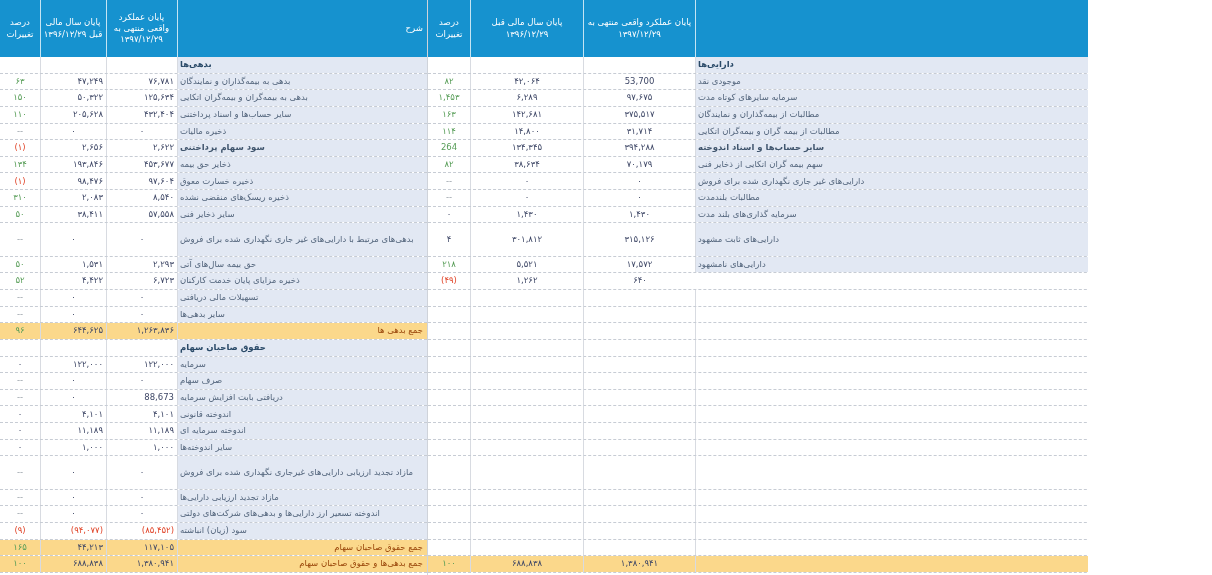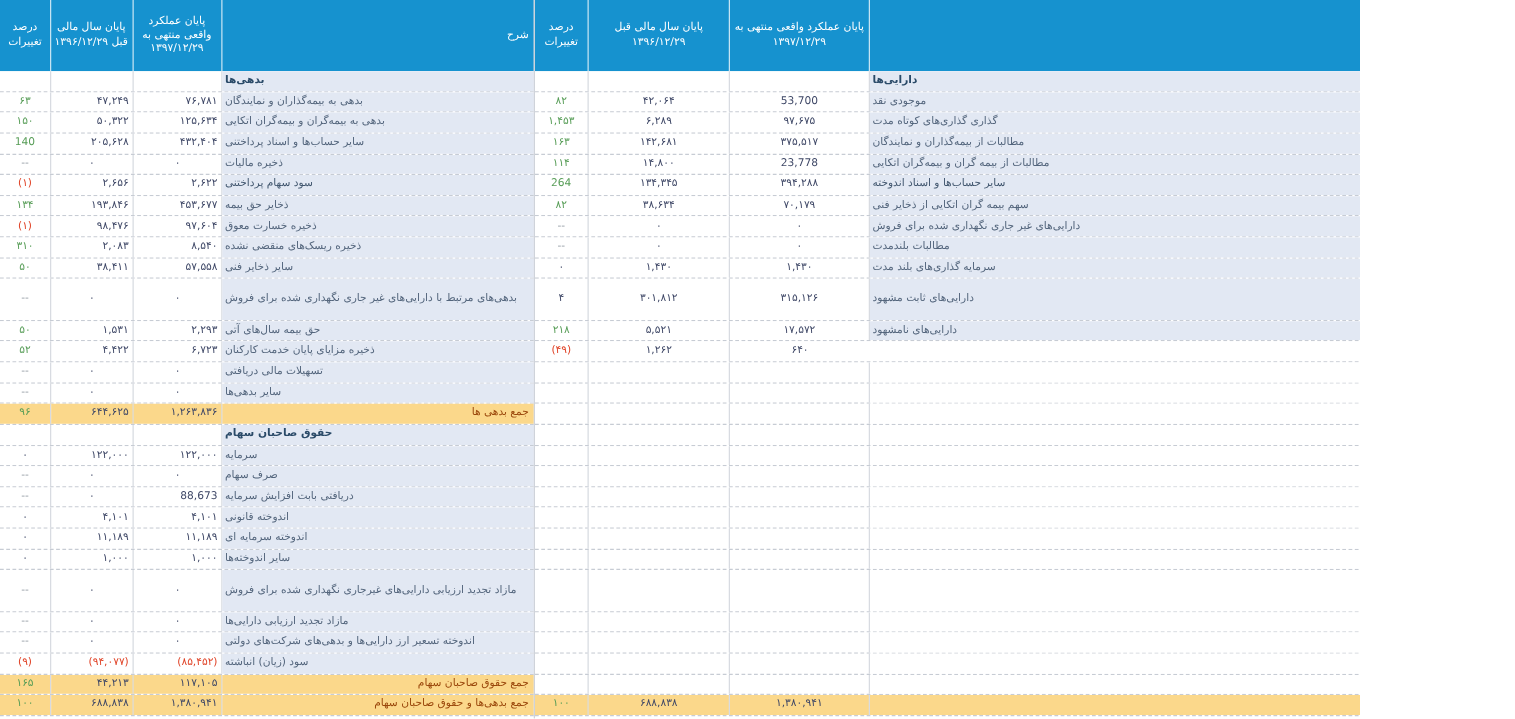--- a/index.html
+++ b/index.html
@@ -28,21 +28,21 @@
   .t-left .c-prev,.t-left .c-actual{justify-content:flex-end;padding-right:3px;}
   .t-left .c-pct{justify-content:center;}
   .t-right .c-pct,.t-right .c-prev,.t-right .c-actual{justify-content:center;}
   .cell.ctr{justify-content:center;padding-right:0;}
   
   .c-desc{direction:rtl;justify-content:flex-start;padding:0 4px 0 2px;}
   .row.item .c-desc,.row.section .c-desc{background:#e2e8f3;justify-content:flex-end;}
   .row.empty .c-desc{background:#fff;}
   .c-desc span{color:#53657c;}
   .row.section .c-desc span{color:#2a4a68;font-weight:bold;}
-  .c-desc.bold span{color:#41566e;font-weight:normal;}
+  .c-desc.bold span{color:#41566e;font-weight:bold;}
   
   .row.total .cell{background:#fbd88b;}
   .row.total .c-desc span{color:#9a470b;}
   
   .num span{color:#3e4766;}
   .zero span{color:#3e4766;}
   .pos span{color:#579d57;}
   .neg span{color:#e04327;}
   .neut span{color:#98a0a8;}
 </style>
@@ -90,21 +90,21 @@
           </div>
           <div class="cell c-actual num">
             <span>۱۲۵,۶۳۴</span>
           </div>
           <div class="cell c-desc">
             <span>بدهی به بیمه‌گران و بیمه‌گران اتکایی</span>
           </div>
         </div>
         <div class="row item">
           <div class="cell c-pct pos">
-            <span>140</span>
+            <span>۱۱۰</span>
           </div>
           <div class="cell c-prev num">
             <span>۲۰۵,۶۲۸</span>
           </div>
           <div class="cell c-actual num">
             <span>۴۳۲,۴۰۴</span>
           </div>
           <div class="cell c-desc">
             <span>سایر حساب‌ها و اسناد پرداختنی</span>
           </div>
@@ -490,21 +490,21 @@
           <div class="cell c-pct pos">
             <span>۱,۴۵۳</span>
           </div>
           <div class="cell c-prev num">
             <span>۶,۲۸۹</span>
           </div>
           <div class="cell c-actual num">
             <span>۹۷,۶۷۵</span>
           </div>
           <div class="cell c-desc">
-            <span>گذاری گذاری‌های کوتاه مدت</span>
+            <span>سرمایه سایر‌های کوتاه مدت</span>
           </div>
         </div>
         <div class="row item">
           <div class="cell c-pct pos">
             <span>۱۶۳</span>
           </div>
           <div class="cell c-prev num">
             <span>۱۴۲,۶۸۱</span>
           </div>
           <div class="cell c-actual num">
@@ -515,21 +515,21 @@
           </div>
         </div>
         <div class="row item">
           <div class="cell c-pct pos">
             <span>۱۱۴</span>
           </div>
           <div class="cell c-prev num">
             <span>۱۴,۸۰۰</span>
           </div>
           <div class="cell c-actual num">
-            <span>23,778</span>
+            <span>۳۱,۷۱۴</span>
           </div>
           <div class="cell c-desc">
             <span>مطالبات از بیمه گران و بیمه‌گران اتکایی</span>
           </div>
         </div>
         <div class="row item">
           <div class="cell c-pct pos">
             <span>264</span>
           </div>
           <div class="cell c-prev num">

